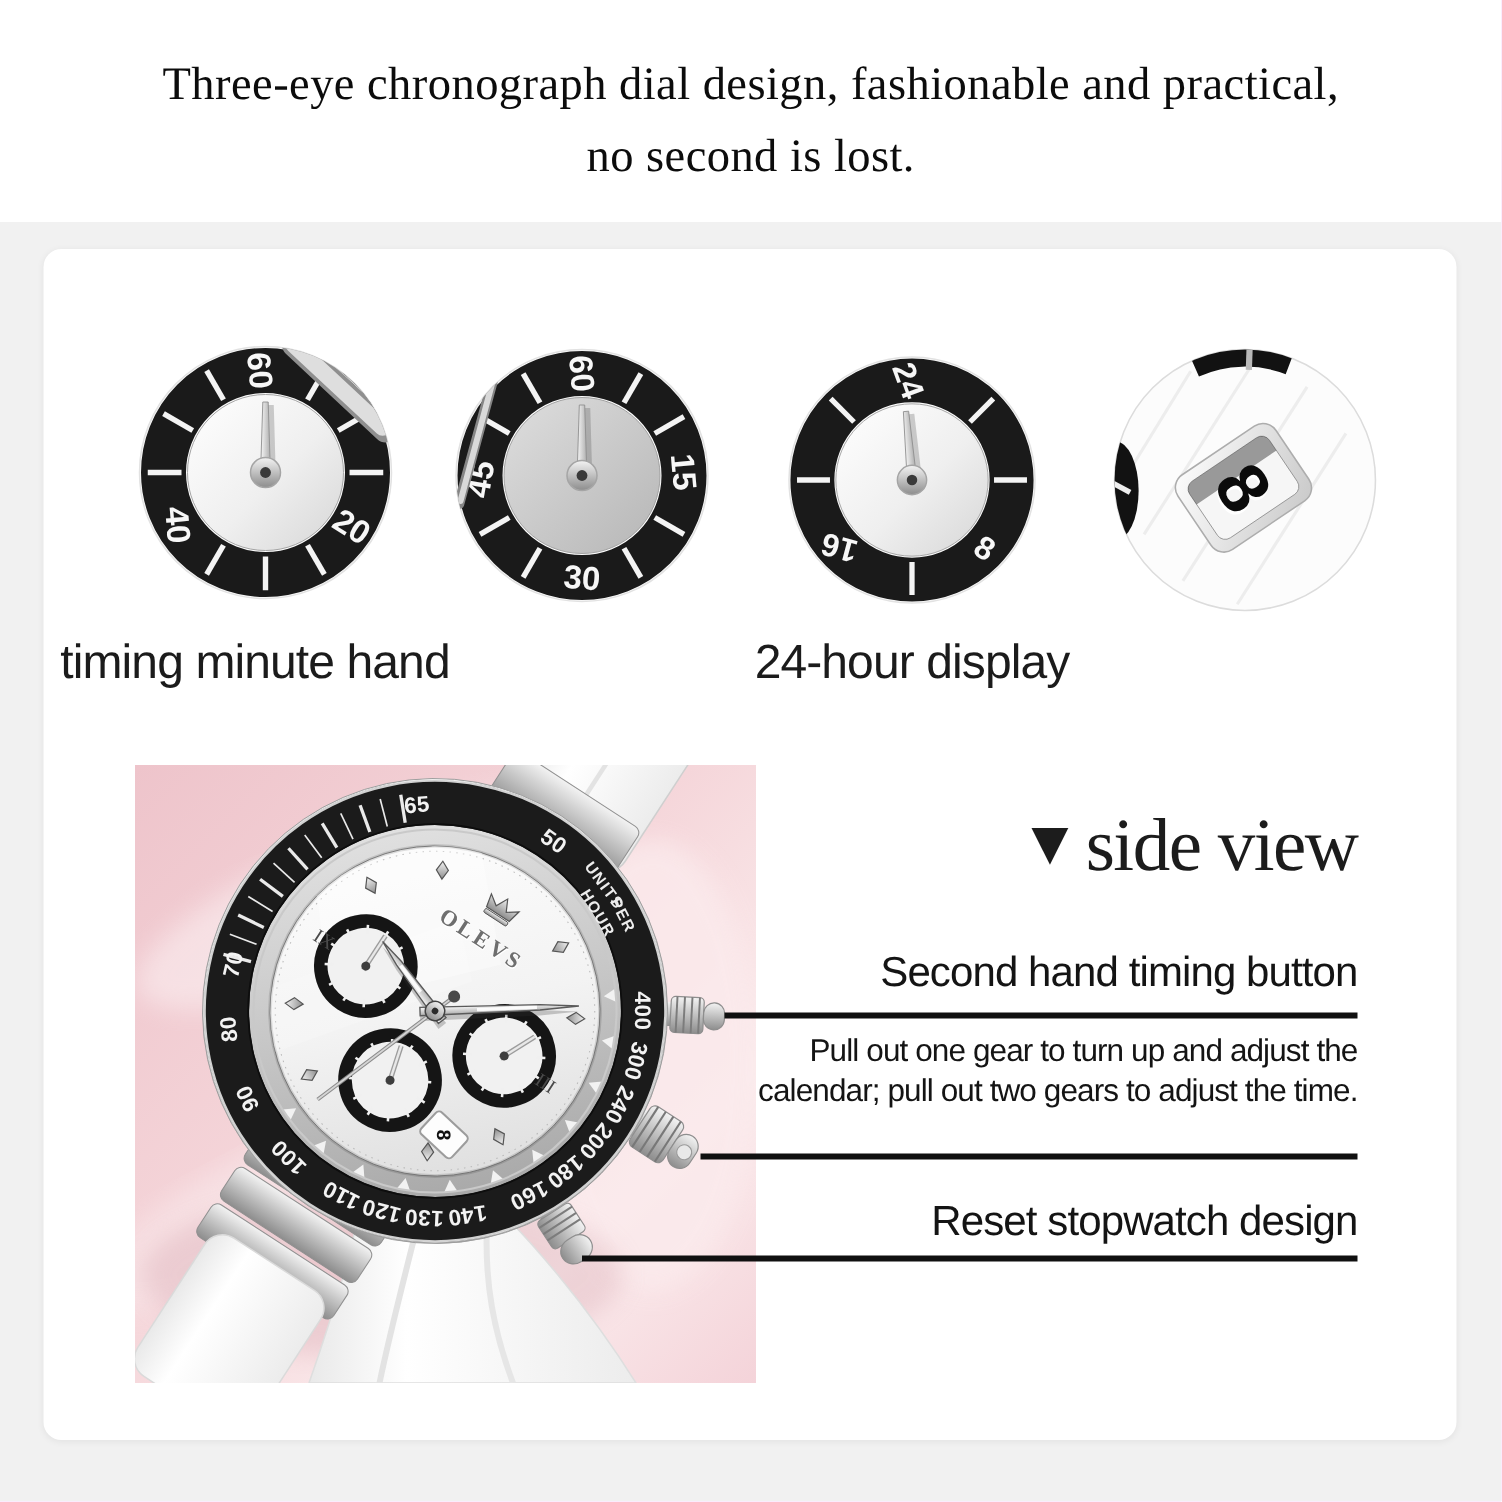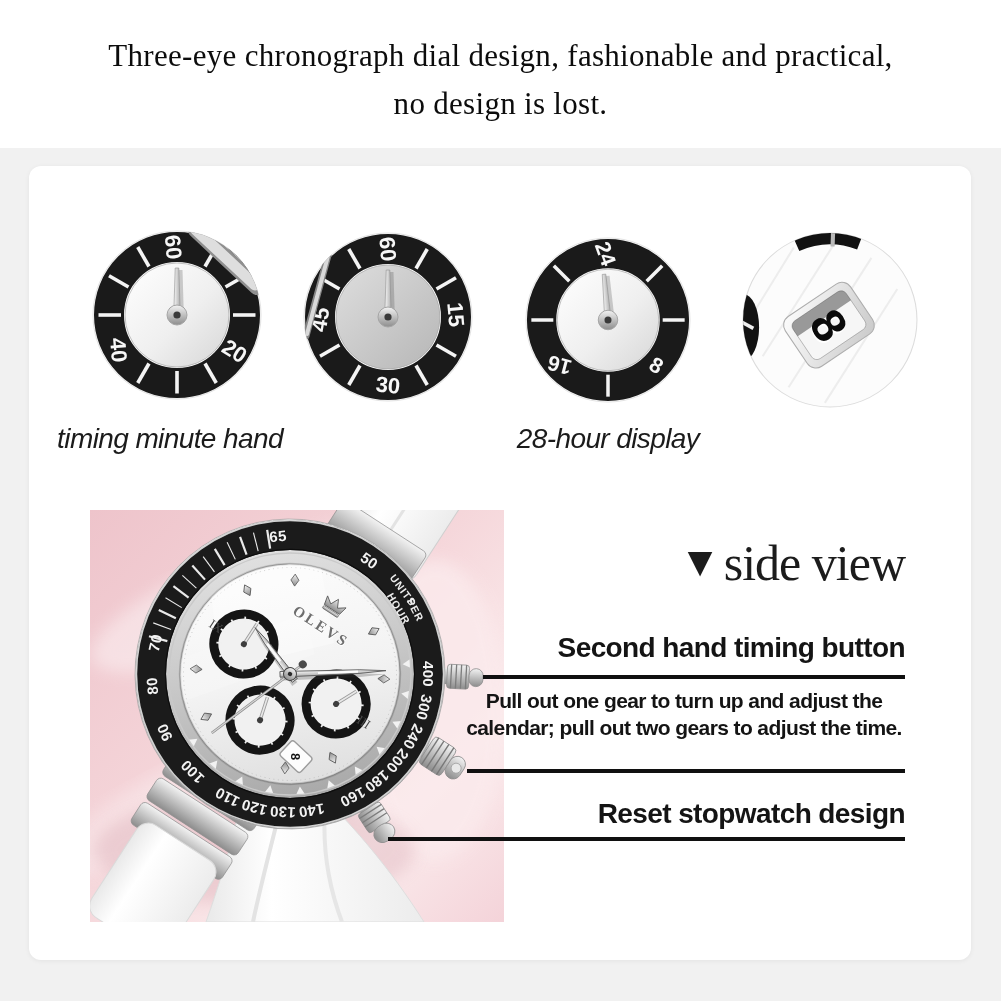--- a/index.html
+++ b/index.html
@@ -6,27 +6,27 @@
   .page{position:relative;width:1001px;height:1001px;background:#f0abfc;overflow:hidden;
         font-family:"Liberation Sans",sans-serif;}
   .bg-grey{position:absolute;left:0;top:148px;width:1001px;height:853px;background:#f1f1f1;}
   .header{position:absolute;left:0;top:0;width:1001px;height:148px;background:#ffffff;
           text-align:center;color:#0c0c0c;font-family:"Liberation Serif",serif;}
   .header .h-line1{position:absolute;left:0;width:100%;top:38px;font-size:31px;letter-spacing:.3px;}
   .header .h-line2{position:absolute;left:0;width:100%;top:86px;font-size:31px;letter-spacing:.3px;}
   .card{position:absolute;left:29px;top:166px;width:942px;height:794px;background:#ffffff;
         border-radius:12px;box-shadow:0 1px 5px rgba(0,0,0,.06);}
   .fc{position:absolute;}
-  .fc-label{position:absolute;top:257px;transform:translateX(-50%);font-size:28px;color:#1b1b1b;
-            letter-spacing:-.6px;white-space:nowrap;font-weight:500;font-style:italic;}
+  .fc-label{position:absolute;top:257px;transform:translateX(-50%);font-size:32px;color:#1b1b1b;
+            letter-spacing:-.6px;white-space:nowrap;font-weight:500;}
   .photo{position:absolute;left:61px;top:344px;width:414px;height:412px;}
   .sv-title{position:absolute;right:66px;top:368px;font-size:50px;color:#1c1c1c;font-weight:500;
             letter-spacing:-1px;white-space:nowrap;font-family:Liberation Serif, serif;}
   .sv-title .tri{font-size:42px;margin-right:4px;position:relative;top:-4px;}
-  .ann{position:absolute;right:66px;color:#141414;text-align:center;letter-spacing:-.6px;font-weight:bold;}
+  .ann{position:absolute;right:66px;color:#141414;text-align:right;letter-spacing:-.6px;}
   .ann-1{top:466px;font-size:28px;}
   .ann-2{top:521px;font-size:21px;line-height:27px;width:442px;}
   .ann-3{top:632px;font-size:28px;}
   .ann-line{position:absolute;height:4px;background:#101010;}
   .line-1{left:454px;top:509px;width:422px;}
   .line-2{left:438px;top:603px;width:438px;}
   .line-3{left:359px;top:671px;width:517px;}
   .beznum{font:bold 15px "Liberation Sans",sans-serif;fill:#f3f3f3;letter-spacing:.3px;}
   .uph{font:bold 10.5px "Liberation Sans",sans-serif;fill:#ededed;letter-spacing:1px;}
   .fcnum{font:bold 22px "Liberation Sans",sans-serif;fill:#f7f7f7;}
@@ -96,21 +96,21 @@
       <clipPath id="dialClip">
           <circle cx="0" cy="0" r="110"></circle>
         </clipPath>
     </defs>
   </svg>
 
   <div class="bg-grey"></div>
 
   <div class="header">
     <div class="h-line1">Three-eye chronograph dial design, fashionable and practical,</div>
-    <div class="h-line2">no design is lost.</div>
+    <div class="h-line2">no second is lost.</div>
   </div>
 
   <div class="card">
 
     <svg class="fc" style="left:63px;top:64px;width:170px;height:170px" viewBox="0 0 170 170">
       <circle cx="85" cy="85" r="84" fill="#fbfbfb" stroke="#e2e2e2"></circle>
       <g clip-path="url(#fcClip)">
         <path d="M118,-2 L172,-2 L172,60 Z" fill="#4a4a4a"></path>
         <path d="M106.7,3.9 A84,84 0 0 1 166.1,63.3 L150.7,67.4 A68,68 0 0 0 102.6,19.3 Z" fill="#cfcfcf"></path>
       </g>
@@ -216,21 +216,21 @@
       <g transform="translate(84,90) rotate(-34)">
         <rect x="-38" y="-29" width="76" height="58" rx="10" fill="url(#gWin)" stroke="#adadad"></rect>
         <rect x="-31" y="-22" width="62" height="44" rx="6" fill="#f6f6f6" stroke="#8b8b8b" stroke-width=".5"></rect>
         <path d="M-31,-16 a6,6 0 0 1 6,-6 h50 a6,6 0 0 1 6,6 v8 h-62 Z" fill="#3c3c3c" opacity=".5"></path>
         <text class="date-big-hi" x="1.5" y="1.5" text-anchor="middle" dy=".35em" transform="rotate(91)">8</text>
         <text class="date-big" x="0" y="0" text-anchor="middle" dy=".35em" transform="rotate(91)">8</text>
       </g>
     </svg>
 
     <div class="fc-label" style="left:141px">timing minute hand</div>
-    <div class="fc-label" style="left:579px">28-hour display</div>
+    <div class="fc-label" style="left:579px">24-hour display</div>
 
     <div class="photo">
       <svg width="414" height="412" viewBox="0 0 414 412">
         <rect width="414" height="412" fill="url(#gPink)"></rect>
         <g>
           <ellipse cx="150" cy="90" rx="160" ry="45" fill="#ffffff" opacity=".4" filter="url(#blur8)" transform="rotate(-22 150 90)"></ellipse>
           <ellipse cx="80" cy="300" rx="120" ry="38" fill="#ffffff" opacity=".28" filter="url(#blur8)" transform="rotate(-28 80 300)"></ellipse>
           <ellipse cx="345" cy="200" rx="70" ry="150" fill="#fbeaec" opacity=".85" filter="url(#blur8)"></ellipse>
         </g>
         <ellipse cx="165" cy="340" rx="160" ry="55" fill="#c98f9b" opacity=".25" filter="url(#blur8)"></ellipse>

